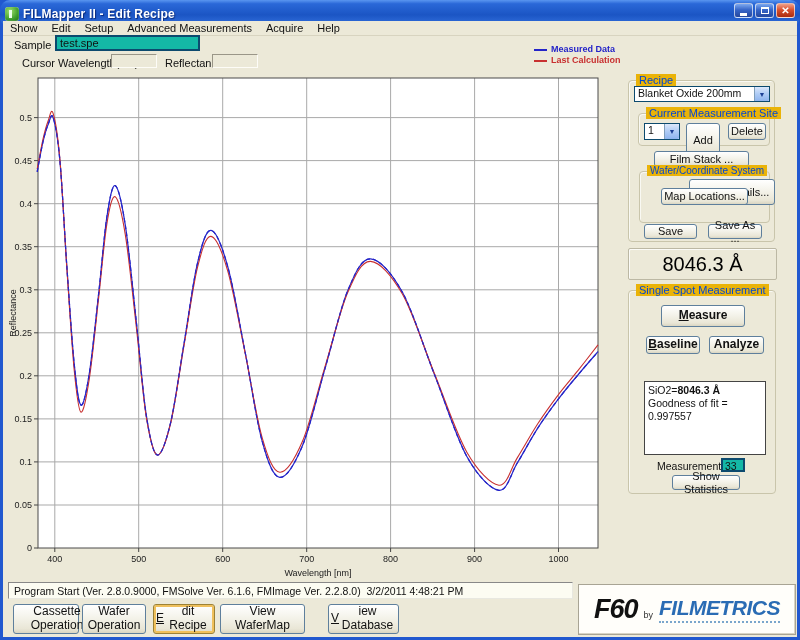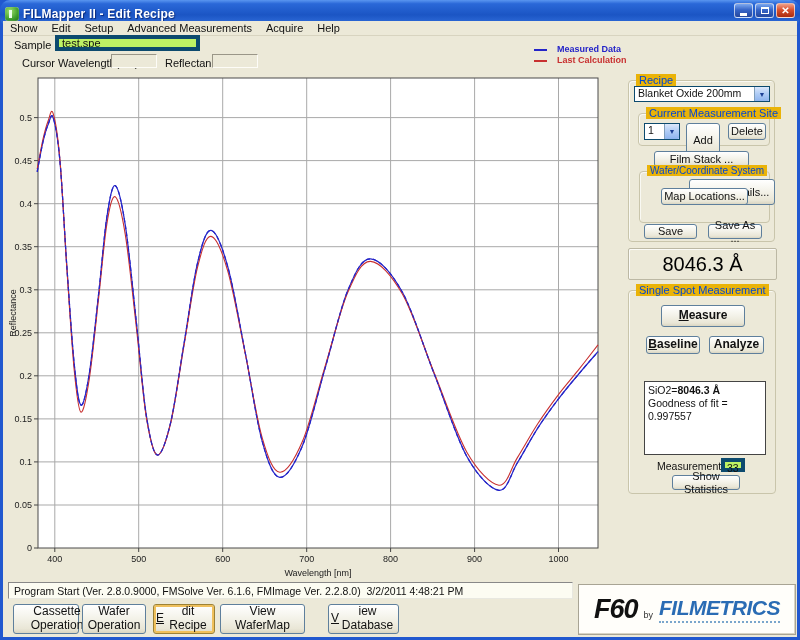--- a/index.html
+++ b/index.html
@@ -21,38 +21,38 @@
   .wbtn.blue{background:linear-gradient(180deg,#7da8ef,#3665c8 45%,#24479e);}
   .wbtn.red{background:linear-gradient(180deg,#f0a088,#d9502e 45%,#aa2c10);font-weight:bold;font-size:10px;}
   .min-glyph{width:7px;height:3px;background:#fff;margin-top:7px;}
   .restore-glyph{width:8px;height:7px;border:1px solid #fff;border-top-width:2px;background:transparent;}
   
   .menubar{position:absolute;left:3px;top:21px;width:794px;height:15px;background:#ece9d8;
     border-bottom:1px solid #d8d4c0;display:flex;align-items:center;font-size:11px;color:#111;}
   .menu-item{padding:0 7px;height:15px;display:flex;align-items:center;}
   
   .lbl{position:absolute;font-size:11px;color:#111;white-space:nowrap;}
-  .tfield{position:absolute;background:#bef264;border:4px solid #0c4a6e;font-size:11px;padding:1px 3px;color:#111;}
+  .tfield{position:absolute;background:#14b8a6;border:2px solid #0c4a6e;font-size:11px;padding:1px 3px;color:#111;}
   .sfield{position:absolute;background:#ece9d8;border:1px solid;border-color:#9a9688 #fdfcf7 #fdfcf7 #9a9688;}
   .gb{position:absolute;border:1px solid #c9c5ab;border-radius:4px;box-shadow:inset 1px 1px 0 rgba(255,255,255,.7);}
   .gb>.gb-label{position:absolute;top:-7px;left:7px;background:#eab308;padding:0 3px;font-size:11px;color:#0046d5;white-space:nowrap;}
   .xpbtn{position:absolute;background:linear-gradient(180deg,#ffffff,#f4f3ea 45%,#e9e6d6 85%,#d9d5c2);
     border:1px solid #5e7f9c;border-radius:3px;font-size:11px;color:#111;
     display:flex;align-items:center;justify-content:center;text-align:center;line-height:1.15;padding:0 2px;}
   .xpbtn.bold{font-weight:bold;font-size:12px;}
   .focused{border:1px solid #9c8236;box-shadow:inset 0 0 0 2px #efc05c;}
   .combo{position:absolute;background:#fff;border:1px solid #0c4a6e;font-size:10.5px;color:#111;
     display:flex;align-items:flex-start;}
   .combo .combo-text{flex:1;padding:0 3px;white-space:nowrap;overflow:hidden;}
   .combo .combo-arrow{width:15px;height:100%;border-left:1px solid #7f9db9;border-radius:0 1px 1px 0;
     background:linear-gradient(180deg,#dce8fb,#aecbf5 50%,#8eb4ee);
     display:flex;align-items:center;justify-content:center;font-size:7px;color:#1c3f94;}
   
   .legend{position:absolute;left:534px;top:44px;font-size:9px;font-weight:bold;line-height:11px;}
-  .legend .row{display:flex;align-items:center;gap:10px;}
+  .legend .row{display:flex;align-items:center;gap:4px;}
   .legend .dash{display:inline-block;width:13px;height:2px;}
   
   .value-panel{position:absolute;left:628px;top:248px;width:149px;height:32px;background:#ece9d8;
     border:1px solid #bcb8a4;border-radius:2px;box-shadow:inset 1px 1px 0 rgba(255,255,255,.8);
     display:flex;align-items:center;justify-content:center;font-size:20px;color:#000;}
   .results-box{position:absolute;left:15px;top:90px;width:122px;height:74px;background:#fff;border:1px solid #444;
     font-size:10.5px;color:#111;padding:2px 3px;line-height:13px;}
   
   .status{position:absolute;left:8px;top:582px;width:565px;height:17px;background:#fcfcf2;
     border:1px solid;border-color:#888 #e8e8e0 #e8e8e0 #888;font-size:10.5px;color:#111;

